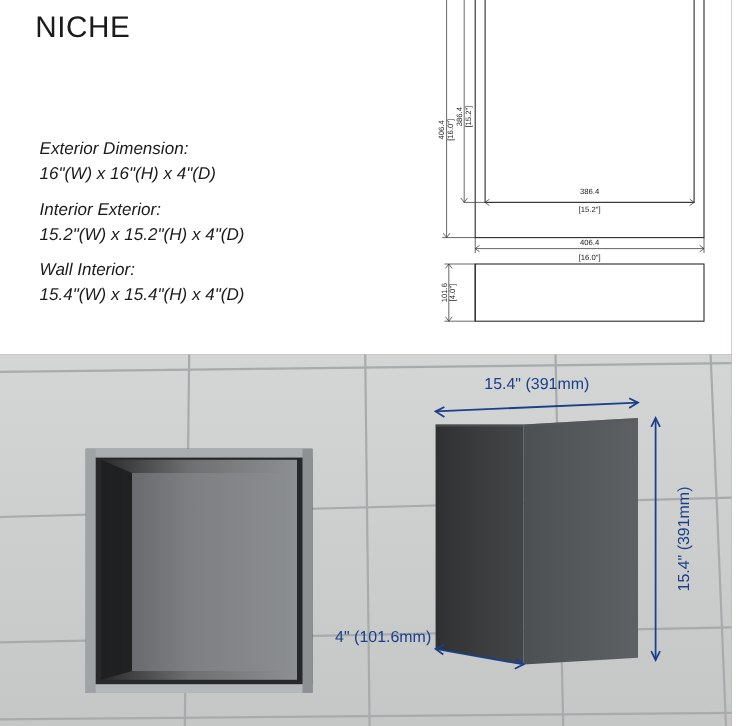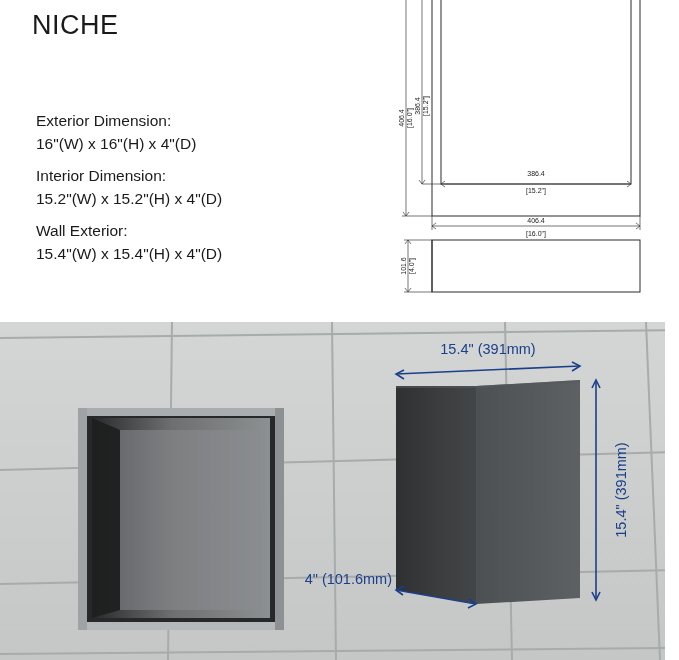--- a/index.html
+++ b/index.html
@@ -38,22 +38,23 @@
     font-size: 27px;
     line-height: 34px;
     letter-spacing: 0.5px;
     color: #1a1a1a;
     font-weight: 400;
   }
 
   #spec-list {
     position: absolute;
     left: 36px;
-    top: 100px;
+    top: 115px;
     width: 320px;
+    font-style: italic;
   }
   .spec-label {
     font-size: 15.5px;
     color: #1a1a1a;
     line-height: 23px;
     margin-top: 9px;
   }
   .spec-value {
     font-size: 15.5px;
     color: #1a1a1a;
@@ -104,23 +105,23 @@
 
   <div id="spec-panel">
 
     <div id="title-block">
       <div class="title-line">NICHE</div>
     </div>
 
     <div id="spec-list">
       <div class="spec-label">Exterior Dimension:</div>
       <div class="spec-value">16"(W) x 16"(H) x 4"(D)</div>
-      <div class="spec-label">Interior Dimension:</div>
+      <div class="spec-label">Interior Exterior:</div>
       <div class="spec-value">15.2"(W) x 15.2"(H) x 4"(D)</div>
-      <div class="spec-label">Wall Exterior:</div>
+      <div class="spec-label">Wall Interior:</div>
       <div class="spec-value">15.4"(W) x 15.4"(H) x 4"(D)</div>
     </div>
 
     <div id="tech-drawing">
       <svg width="319" height="322" viewBox="0 0 319 322" xmlns="http://www.w3.org/2000/svg">
 
         <rect class="tl" x="72" y="-6" width="208" height="222"></rect>
 
         <rect class="tl" x="81" y="-6" width="190" height="190"></rect>
 

